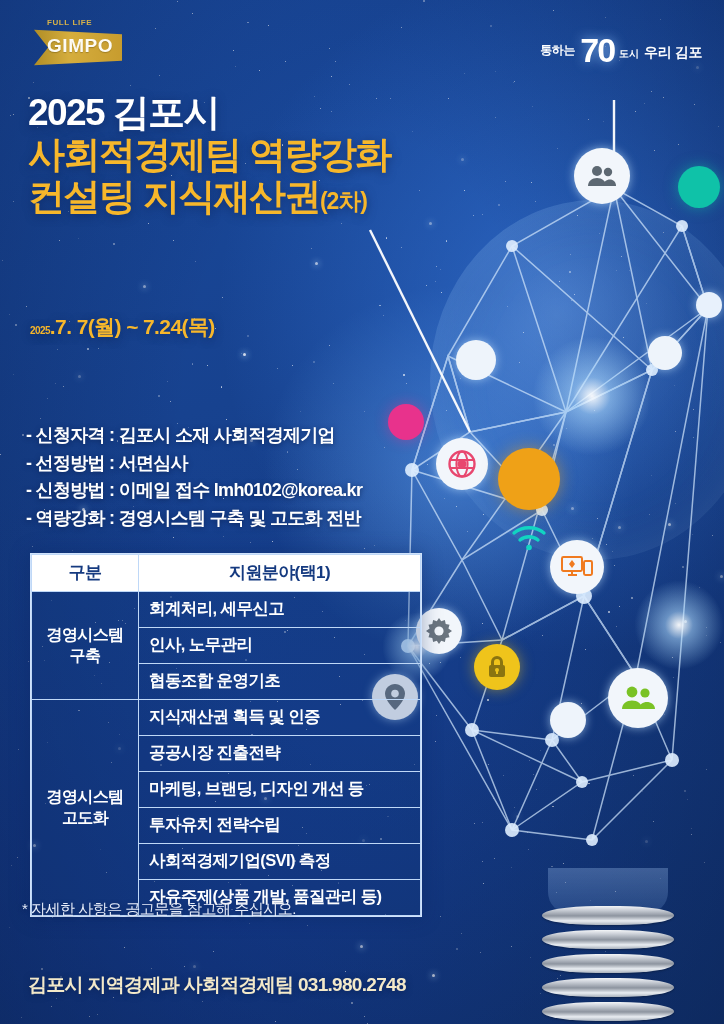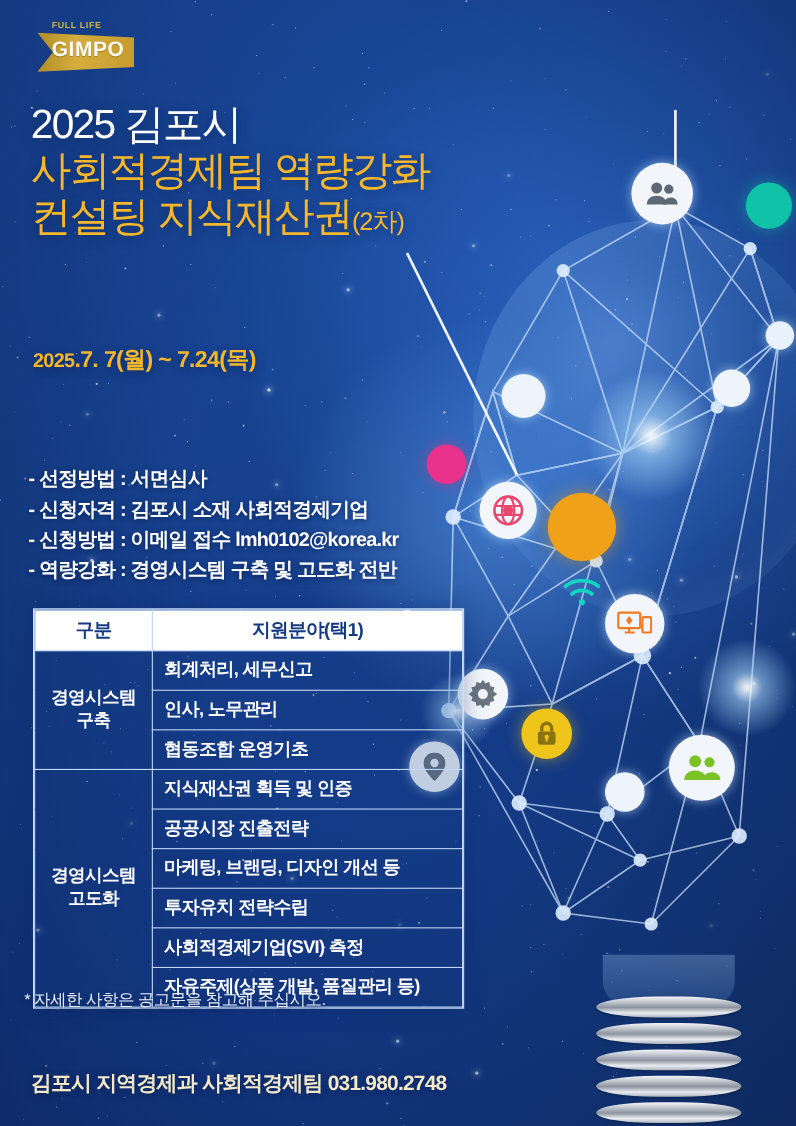--- a/index.html
+++ b/index.html
@@ -137,38 +137,38 @@
   .logo-70 .sub { font-size: 10px; font-weight: bold; padding-bottom: 5px; }
   .logo-70 .post { font-size: 14px; font-weight: bold; padding-bottom: 4px; letter-spacing: -.4px; }
 
   
   .title {
     position: absolute; left: 28px; top: 92px;
     width: 470px;
   }
   .title .line {
     font-size: 37px;
-    font-weight: normal;
+    font-weight: bold;
     line-height: 1.13;
     letter-spacing: -1.6px;
     white-space: nowrap;
   }
   .title .white { color: #ffffff; text-shadow: 0 2px 10px rgba(10,30,80,.55); }
   .title .gold  { color: #f7b72b; text-shadow: 0 2px 10px rgba(10,30,80,.55); }
   .title .sup { font-size: 23px; letter-spacing: -1px; }
 
   .dateline {
     position: absolute; left: 30px; top: 313px;
     color: #f7b72b;
     font-weight: bold;
     font-size: 21px;
     letter-spacing: -.6px;
     text-shadow: 0 2px 8px rgba(10,30,80,.5);
   }
-  .dateline .yr { font-size: 18px; }
+  .dateline .yr { font-size: 10px; }
 
   
   .bullets {
     position: absolute; left: 26px; top: 422px;
     width: 420px;
     color: #ffffff;
   }
   .bullets .b {
     font-size: 18px;
     font-weight: bold;
@@ -788,32 +788,38 @@
     <div class="screw s5"></div>
 
   </div>
 
   <div class="logo-gimpo">
     <div class="mark"></div>
     <div class="fulllife">FULL LIFE</div>
     <div class="word">GIMPO</div>
   </div>
 
+  <div class="logo-70">
+    <span class="pre">통하는</span>
+    <span class="num">70</span>
+    <span class="sub">도시</span>
+    <span class="post">우리 김포</span>
+  </div>
 
   <div class="title">
     <div class="line white">2025 김포시</div>
     <div class="line gold">사회적경제팀 역량강화</div>
     <div class="line gold"><span>컨설팅 지식재산권</span><span class="sup">(2차)</span></div>
   </div>
 
   <div class="dateline"><span class="yr">2025</span><span>.7. 7(월) ~ 7.24(목)</span></div>
 
   <div class="bullets">
+    <div class="b">- 신청자격 : 김포시 소재 사회적경제기업</div>
     <div class="b">- 선정방법 : 서면심사</div>
-    <div class="b">- 신청자격 : 김포시 소재 사회적경제기업</div>
     <div class="b">- 신청방법 : 이메일 접수 lmh0102@korea.kr</div>
     <div class="b">- 역량강화 : 경영시스템 구축 및 고도화 전반</div>
   </div>
 
   <div class="tbl">
     <table>
       <thead>
         <tr>
           <th>구분</th>
           <th>지원분야(택1)</th>

